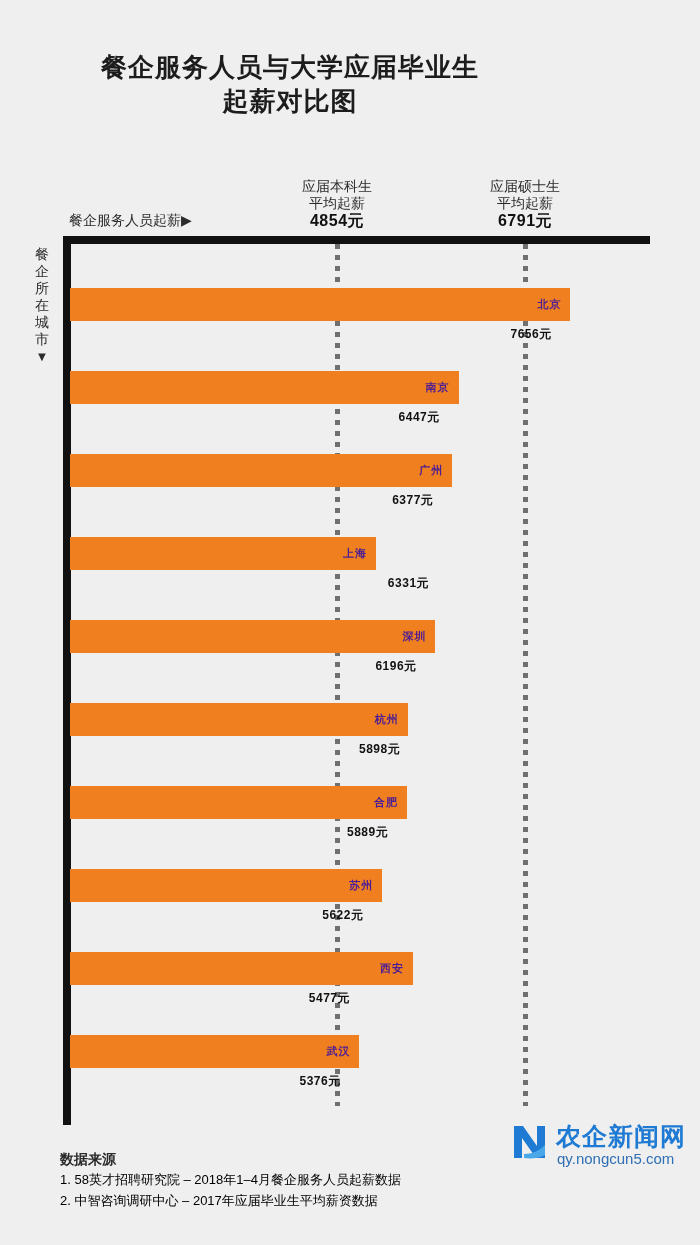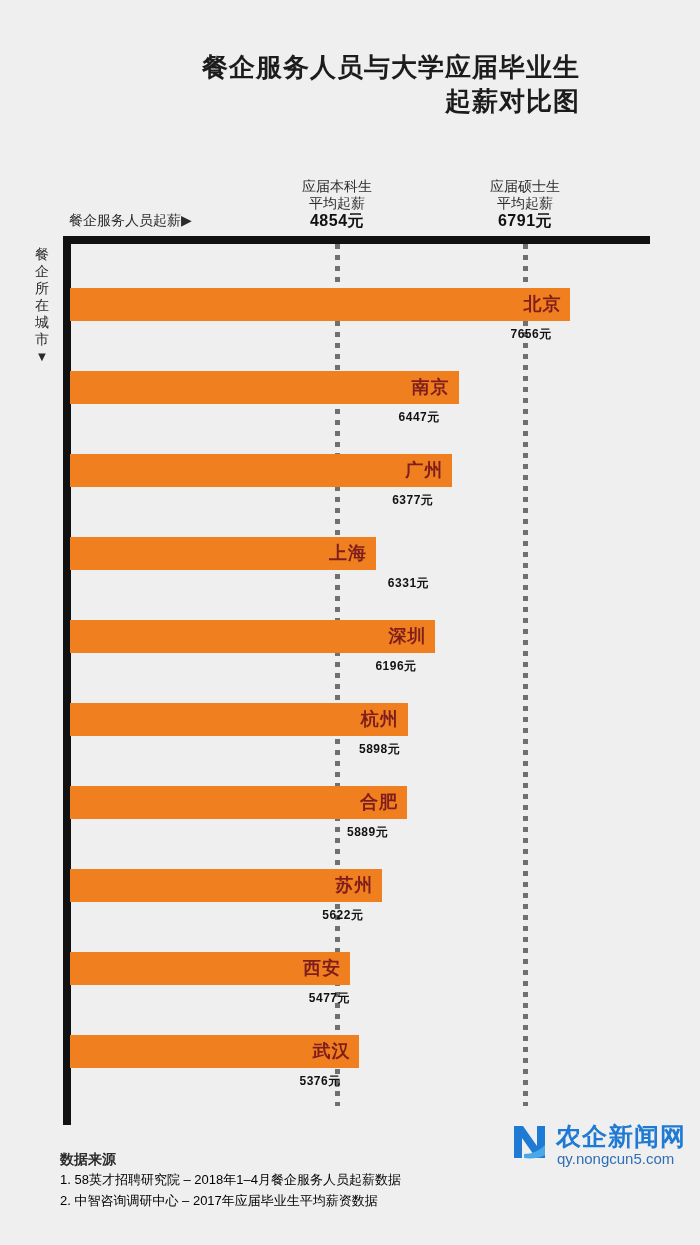--- a/index.html
+++ b/index.html
@@ -16,21 +16,21 @@
     overflow: hidden;
     position: relative;
   }
 
   
   #title-block {
     position: absolute;
     left: 0;
     top: 50px;
     width: 580px;
-    text-align: right;
+    text-align: center;
   }
   .title-line {
     font-size: 26px;
     font-weight: bold;
     letter-spacing: 1px;
     line-height: 34px;
     color: #1c1c1c;
   }
 
   
@@ -132,23 +132,23 @@
     height: 33px;
     background: #f0801f;
     box-sizing: border-box;
   }
   .bar-city {
     position: absolute;
     right: 9px;
     top: 0;
     height: 33px;
     line-height: 33px;
-    font-size: 18px;
-    font-weight: bold;
-    color: #7f1d1d;
+    font-size: 11px;
+    font-weight: bold;
+    color: #4c1d95;
     letter-spacing: 1px;
     white-space: nowrap;
   }
   .bar-value {
     position: absolute;
     top: 38px;
     font-size: 12px;
     font-weight: bold;
     color: #111111;
     letter-spacing: 0.5px;
@@ -294,21 +294,21 @@
         </div>
         <div class="bar-value" style="left: 276.968px;">5889元</div>
       </div>
       <div class="bar-row" style="top: 869px; width: 630px;">
         <div class="bar" title="苏州 5622元" style="width: 312.26px;">
           <span class="bar-city">苏州</span>
         </div>
         <div class="bar-value" style="left: 252.26px;">5622元</div>
       </div>
       <div class="bar-row" style="top: 952px; width: 630px;">
-        <div class="bar" title="西安 5477元" style="width: 280px; text-align: center;">
+        <div class="bar" title="西安 5477元" style="width: 343px; text-align: center;">
           <span class="bar-city">西安</span>
         </div>
         <div class="bar-value" style="left: 238.842px;">5477元</div>
       </div>
       <div class="bar-row" style="top: 1035px; width: 630px;">
         <div class="bar" title="武汉 5376元" style="width: 289.495px;">
           <span class="bar-city">武汉</span>
         </div>
         <div class="bar-value" style="left: 229.495px;">5376元</div>
       </div>

